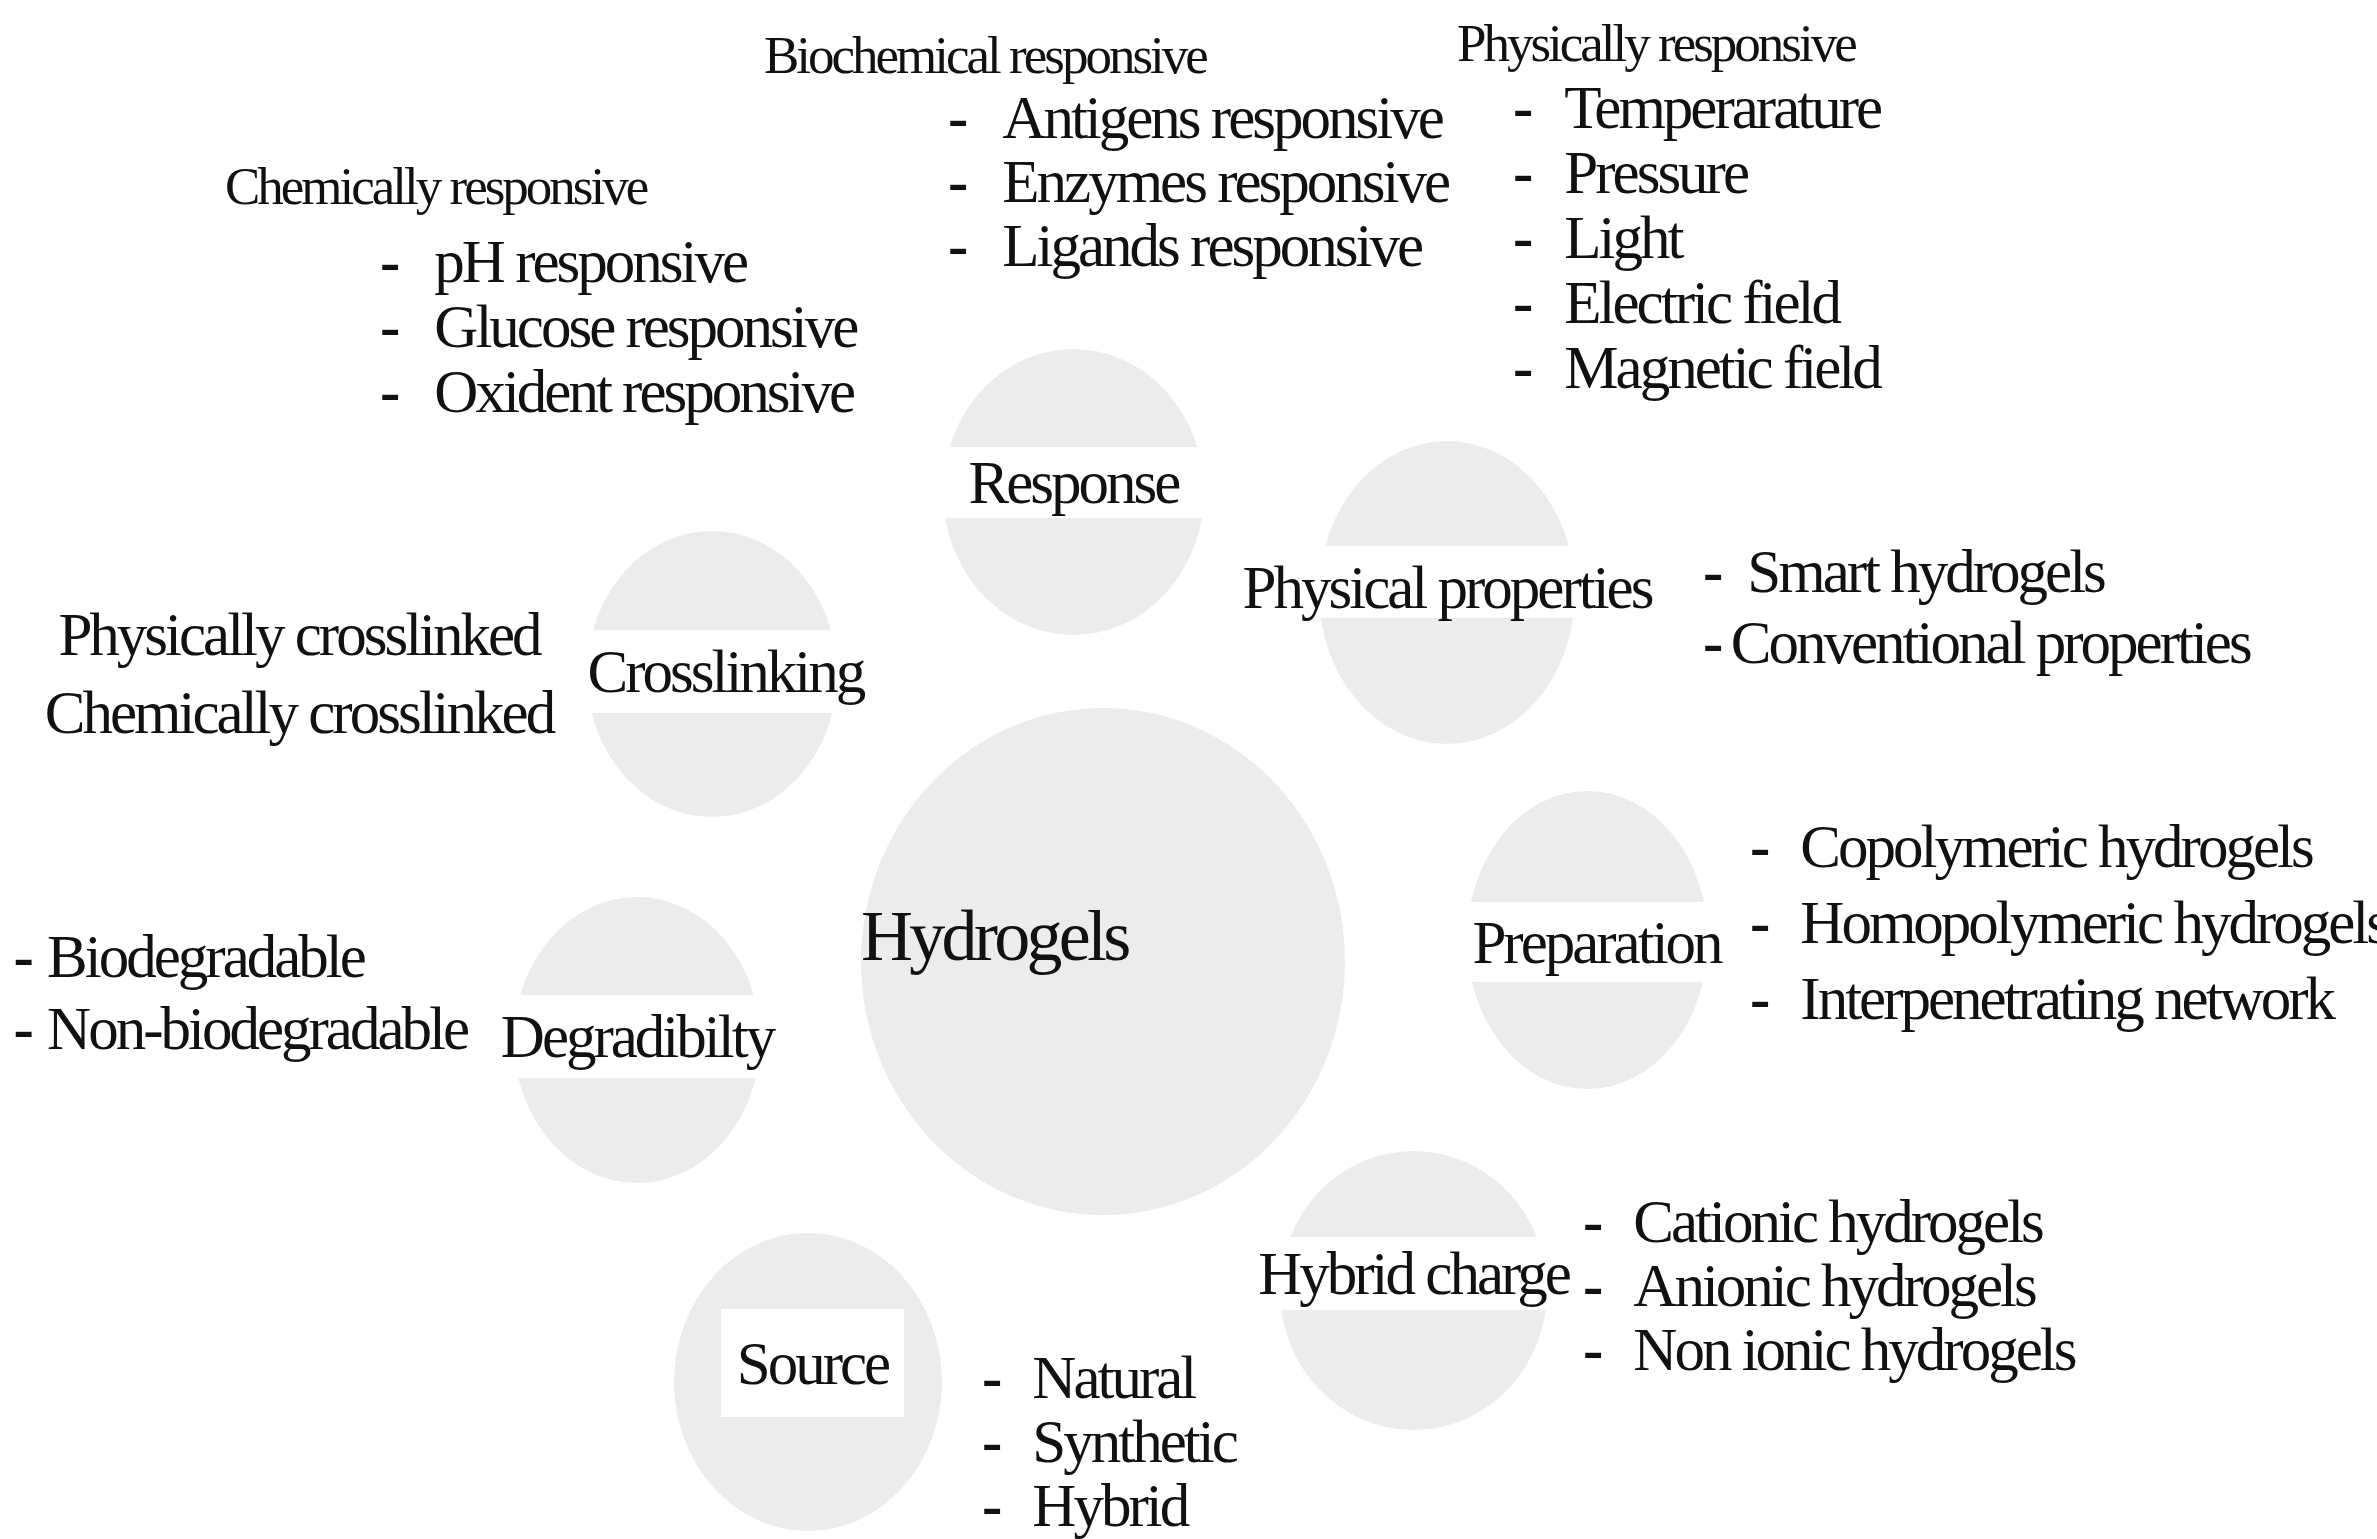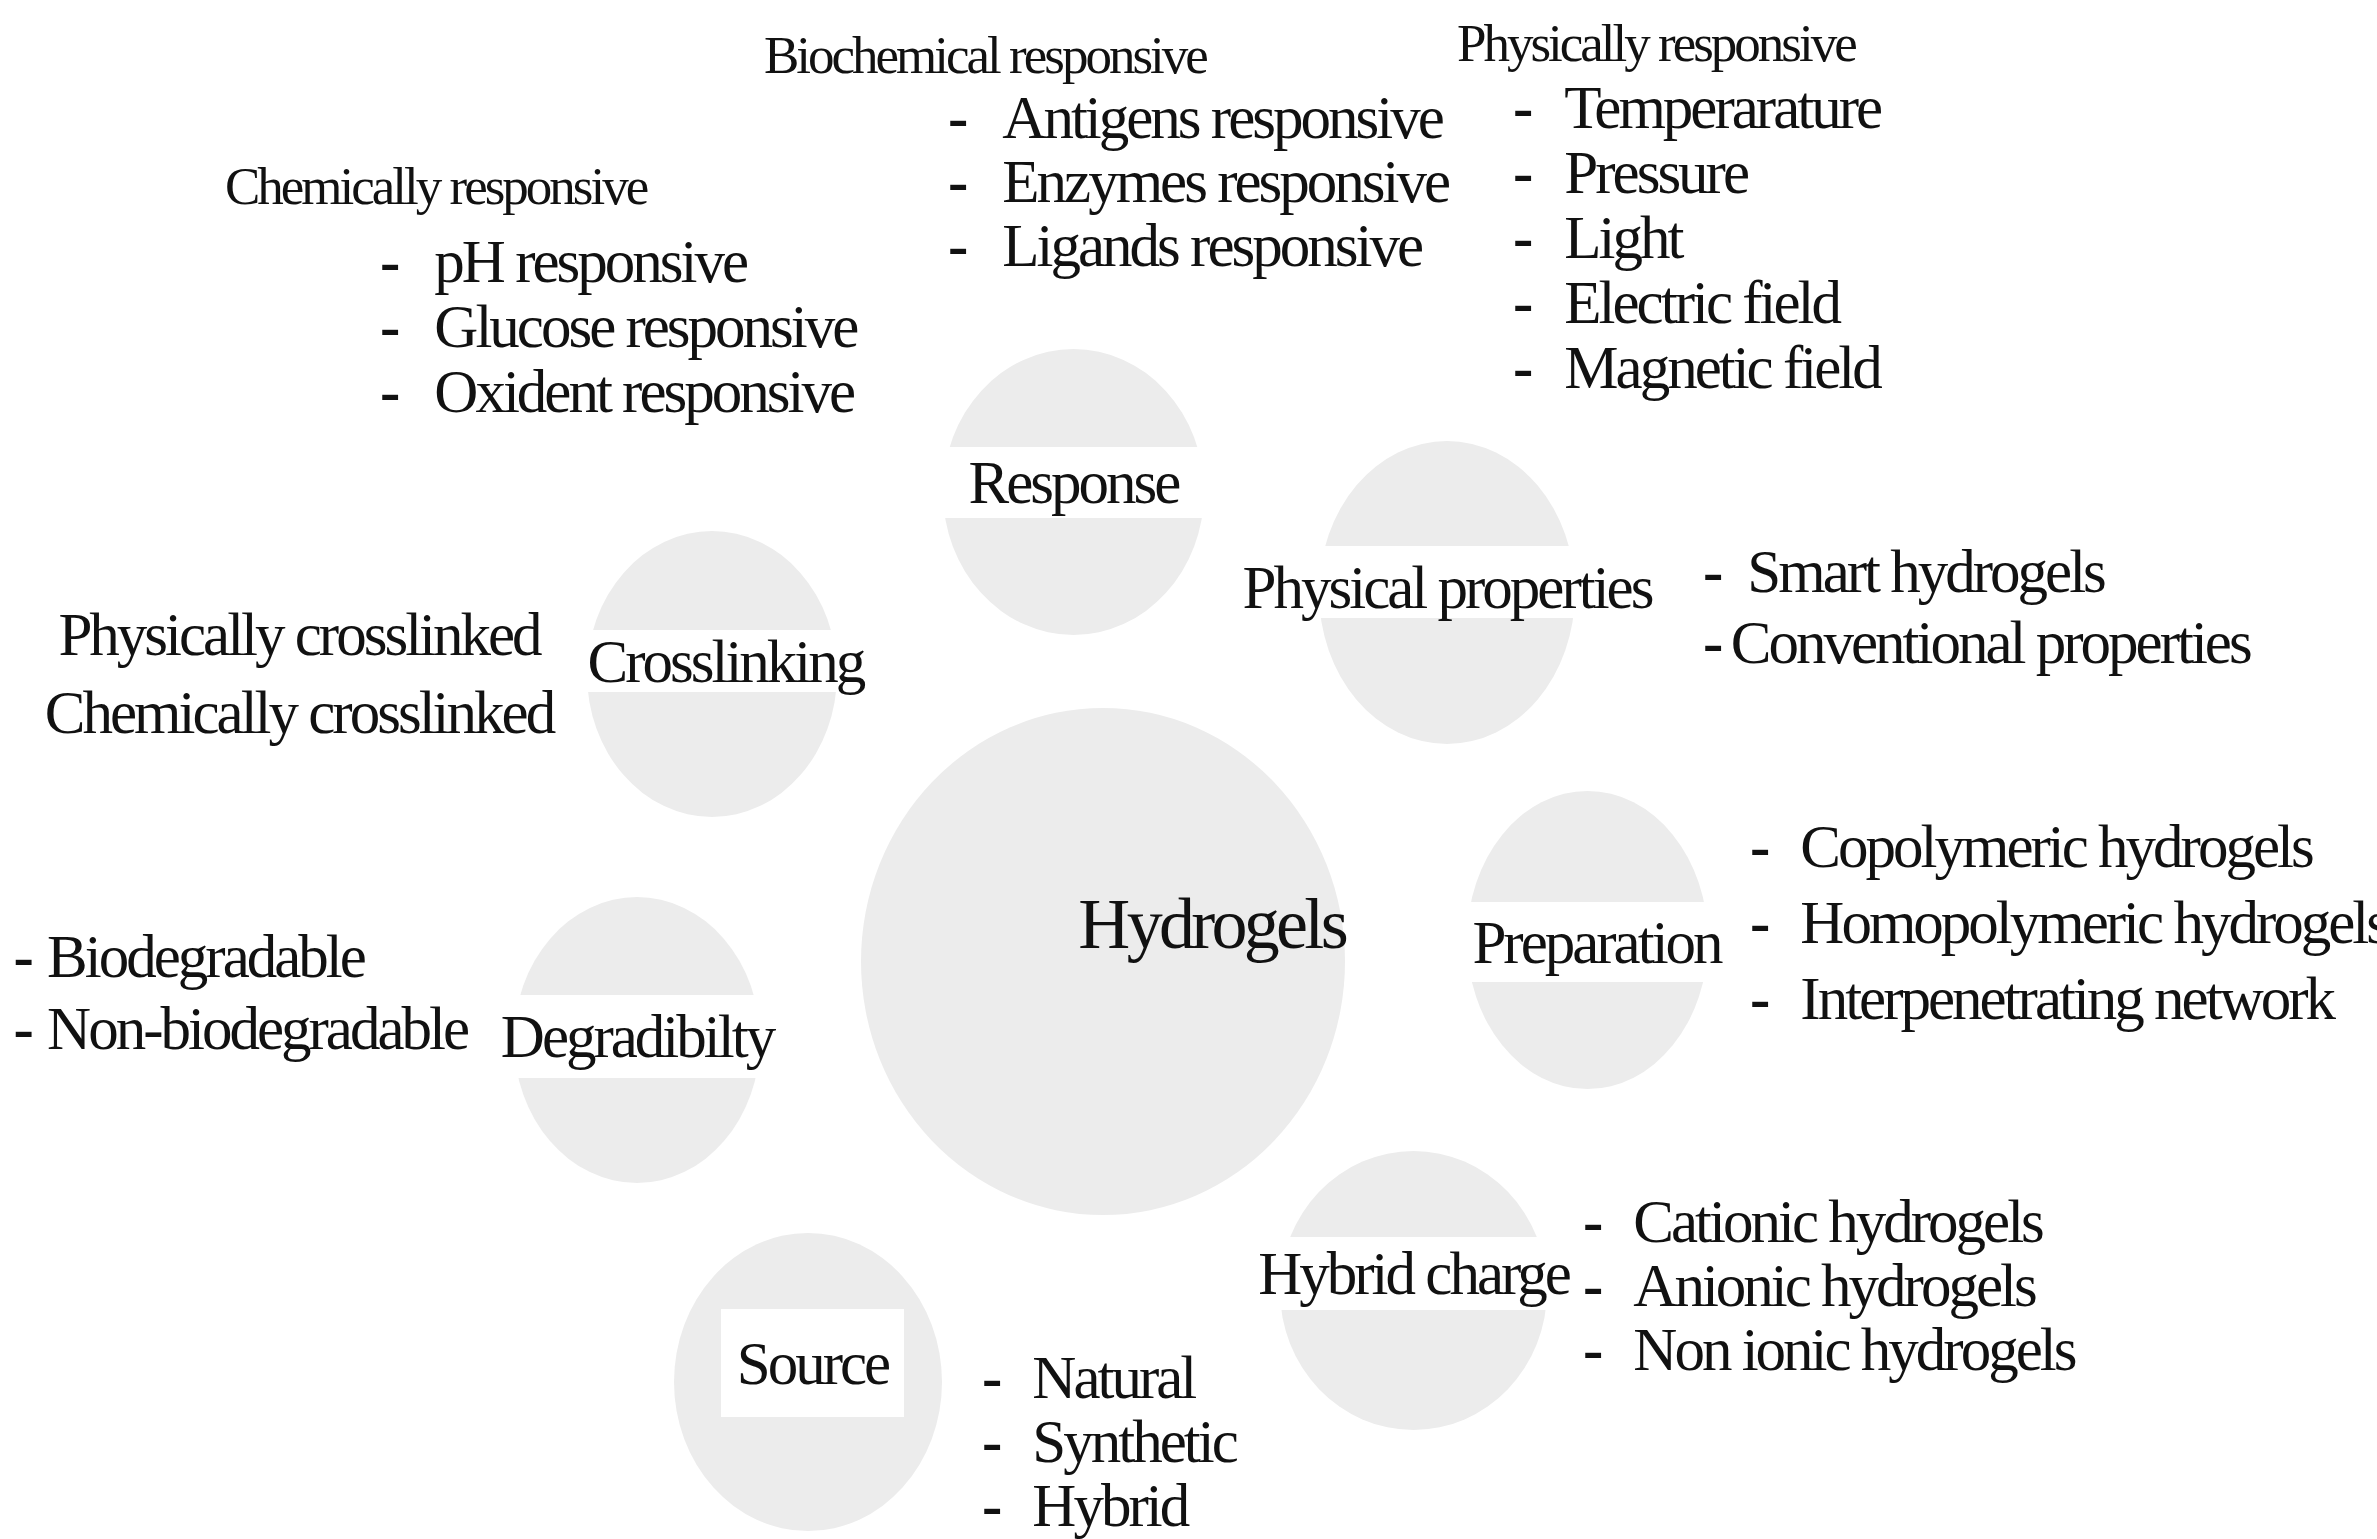--- a/index.html
+++ b/index.html
@@ -4,21 +4,21 @@
 <style>
   html,body{margin:0;padding:0;background:#ffffff;}
   #canvas{
     position:relative;width:2377px;height:1540px;background:#ffffff;
     font-family:"Liberation Serif","DejaVu Serif",serif;
     color:#111111;overflow:hidden;
   }
   .circle{position:absolute;background:#ececec;border-radius:50%;}
   .band{position:absolute;background:#ffffff;display:flex;align-items:center;justify-content:center;}
   .node-label{white-space:nowrap;font-size:61px;letter-spacing:-3px;line-height:1;}
-  .center-label{white-space:nowrap;font-size:72px;letter-spacing:-3.7px;line-height:75px;position:absolute;width:100%;text-align:right;}
+  .center-label{white-space:nowrap;font-size:72px;letter-spacing:-3.7px;line-height:75px;position:absolute;width:100%;text-align:left;margin-top:12px;}
   .heading{position:absolute;font-size:53px;letter-spacing:-3px;line-height:67px;white-space:nowrap;}
   .list{position:absolute;}
   .row{display:flex;align-items:center;white-space:nowrap;font-size:61px;letter-spacing:-3px;}
   .dash{font-weight:700;letter-spacing:0;}
   .twoline{position:absolute;text-align:center;font-size:61px;letter-spacing:-3px;white-space:nowrap;}
 </style>
 </head>
 <body>
 
 <div id="canvas">
@@ -31,21 +31,21 @@
   <div class="band" style="left:943px;top:447px;width:261px;height:71px;">
     <span class="node-label">Response</span>
   </div>
 
   <div class="circle" style="left:1319px;top:441px;width:256px;height:303px;"></div>
   <div class="band" style="left:1319px;top:546px;width:256px;height:72px;align-items:flex-end;">
     <span class="node-label">Physical properties</span>
   </div>
 
   <div class="circle" style="left:587px;top:531px;width:250px;height:286px;"></div>
-  <div class="band" style="left:587px;top:630px;width:250px;height:62px;">
+  <div class="band" style="left:587px;top:630px;width:250px;height:83px;">
     <span class="node-label" style="transform:translateX(13.4px);">Crosslinking</span>
   </div>
 
   <div class="circle" style="left:514px;top:897px;width:246px;height:286px;"></div>
   <div class="band" style="left:514px;top:995px;width:246px;height:83px;">
     <span class="node-label">Degradibilty</span>
   </div>
 
   <div class="circle" style="left:1467px;top:791px;width:241px;height:298px;"></div>
   <div class="band" style="left:1467px;top:902px;width:241px;height:80px;">

